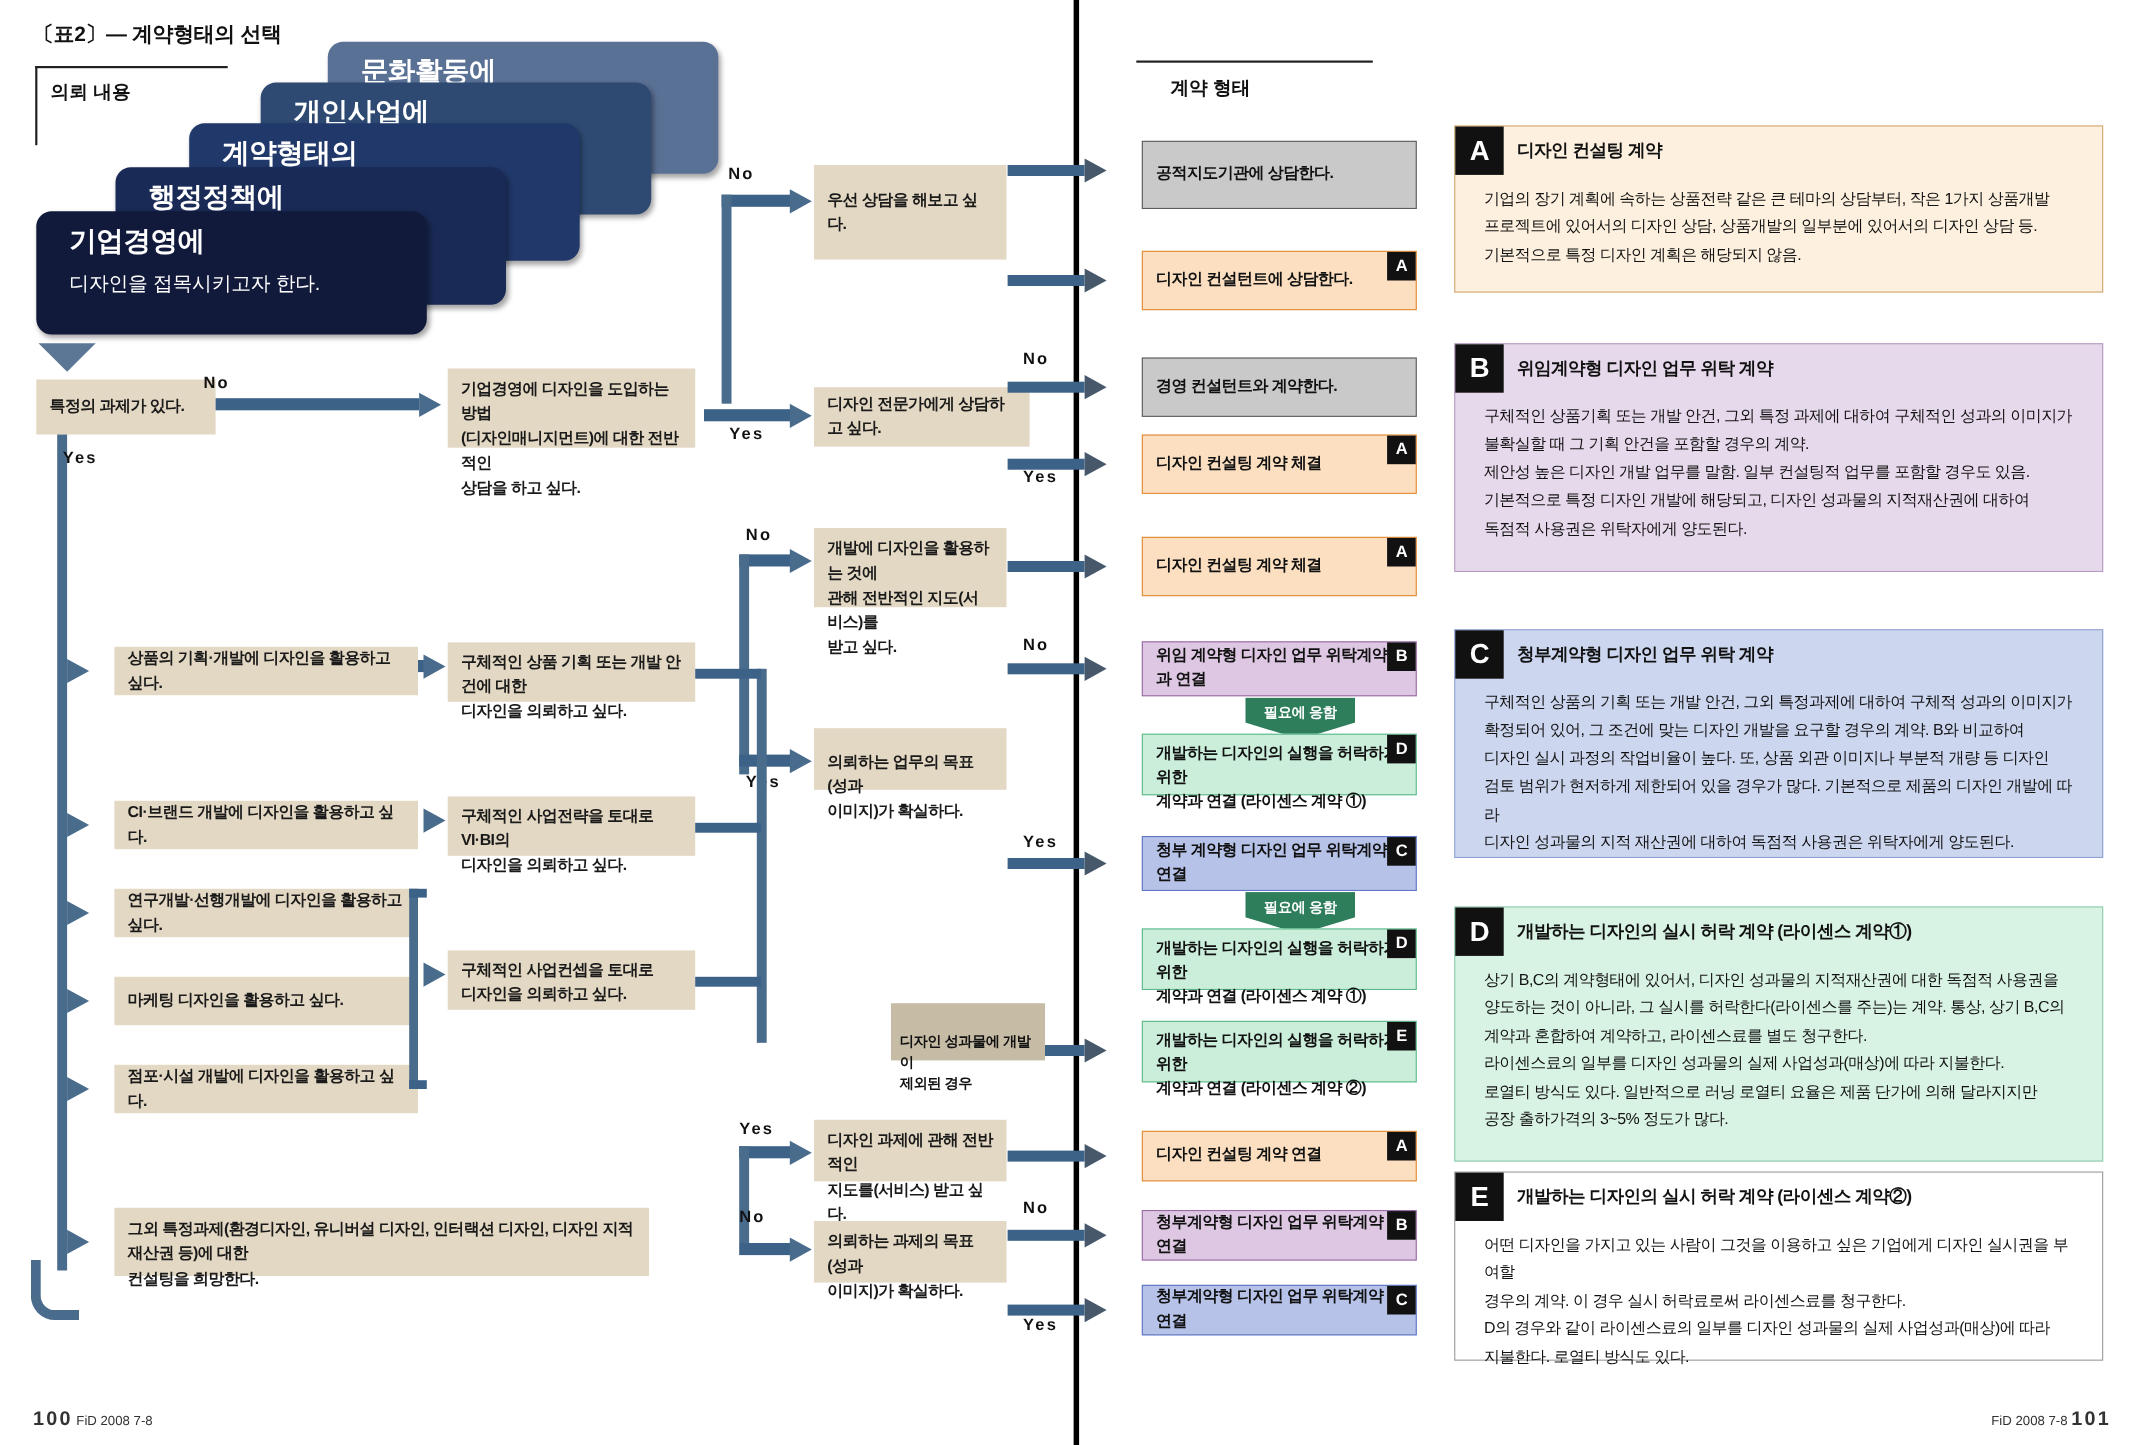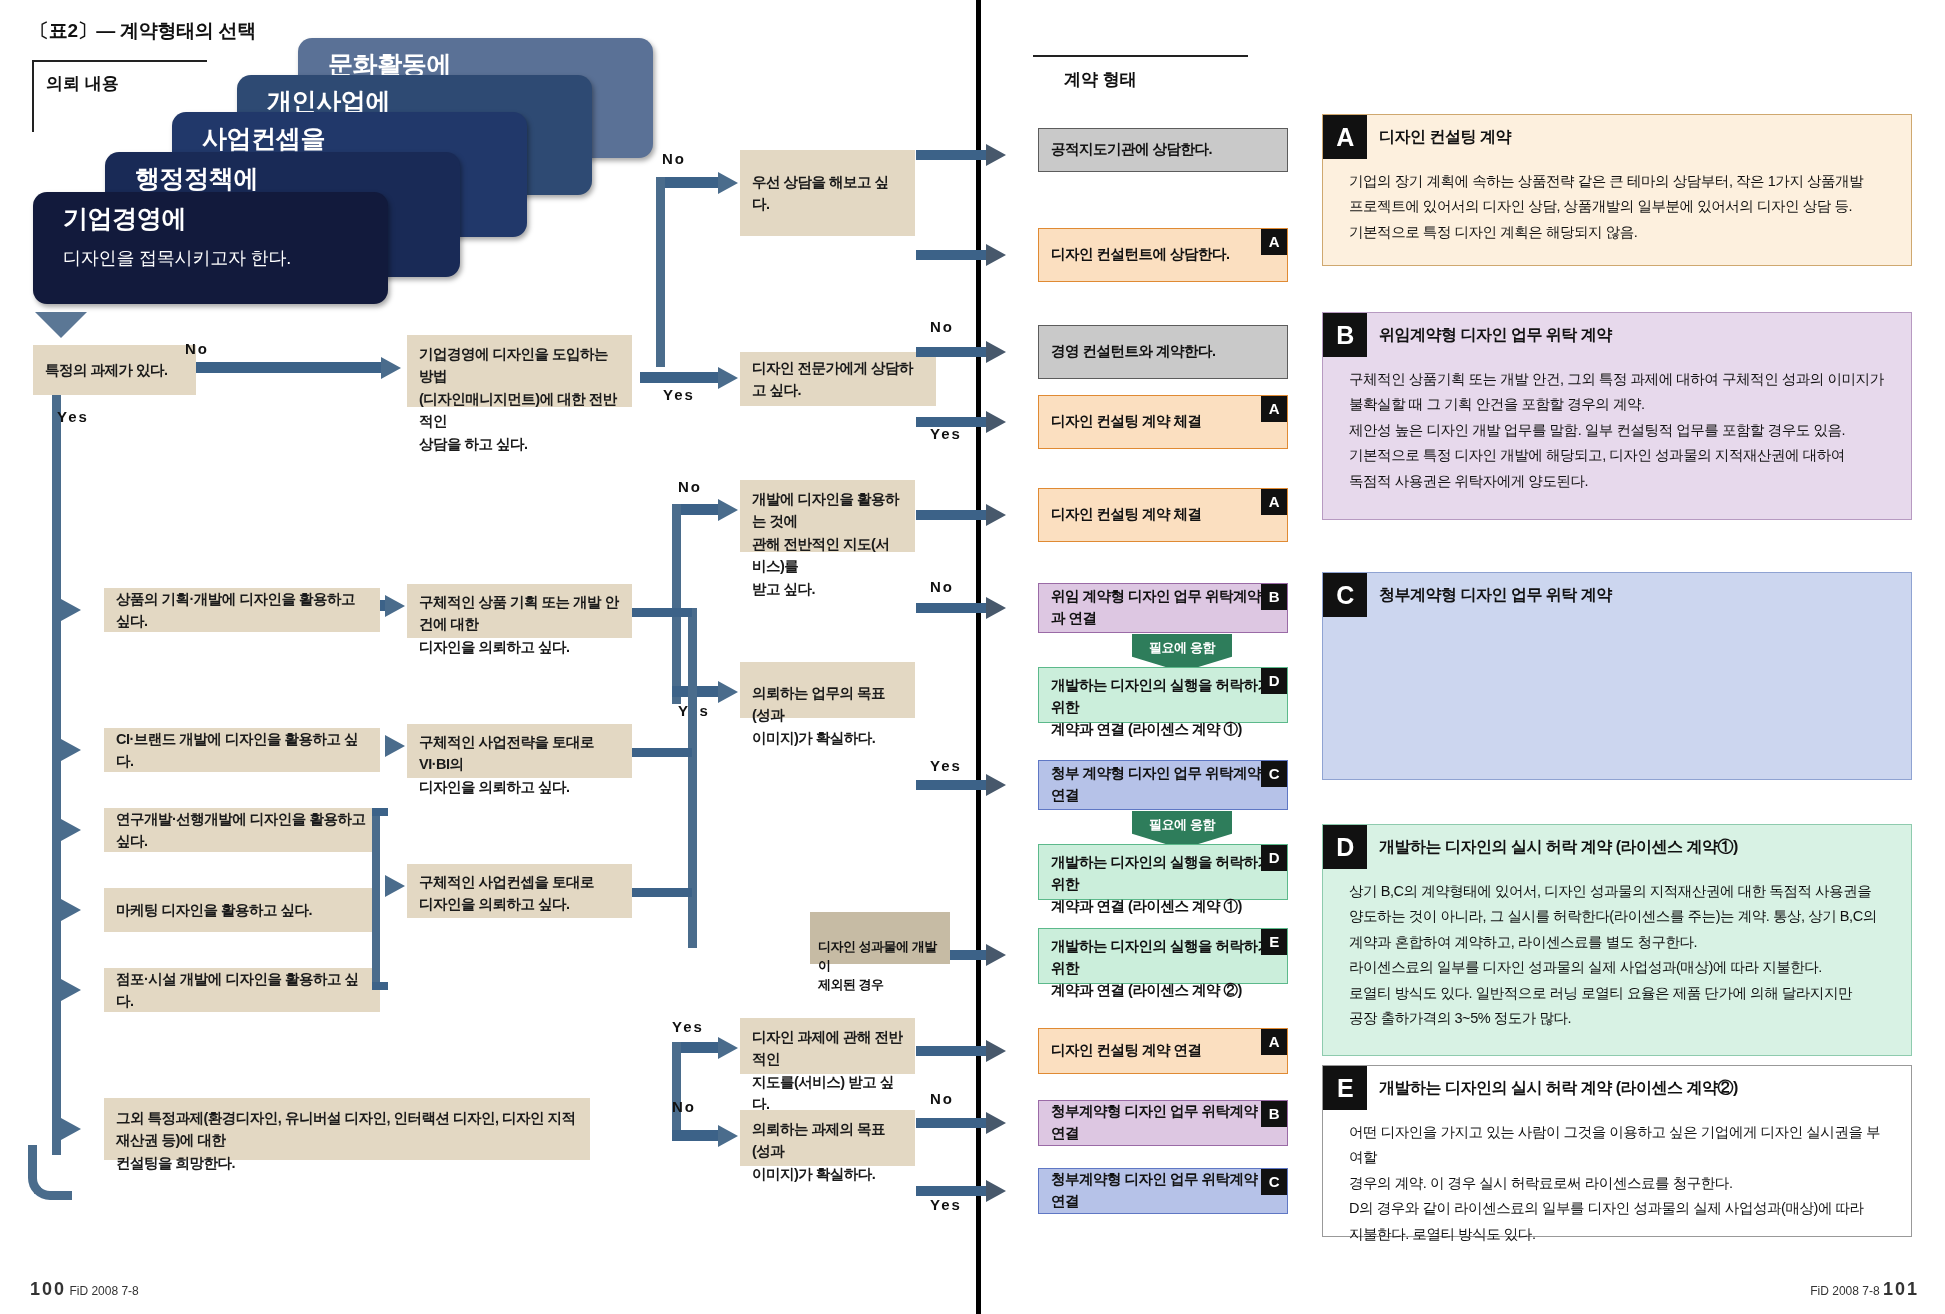--- a/index.html
+++ b/index.html
@@ -173,21 +173,21 @@
   <div class="abs" style="left:1033px; top:55px; width:215px; border-top:2px solid #222;"></div>
   <div class="abs" style="left:1038px; top:68px; font-size:17px; font-weight:bold;margin-left:26px;">계약 형태</div>
 
   <div class="abs card" style="left:298px; top:38px; width:355px; height:120px; background:#5a7196;">
     <div class="l1">문화활동에</div>
   </div>
   <div class="abs card" style="left:237px; top:75px; width:355px; height:120px; background:#2e4a73;">
     <div class="l1">개인사업에</div>
   </div>
   <div class="abs card" style="left:172px; top:112px; width:355px; height:125px; background:#21386a;">
-    <div class="l1">사업컨셉을</div>
+    <div class="l1">계약형태의</div>
   </div>
   <div class="abs card" style="left:105px; top:152px; width:355px; height:125px; background:#192a56;">
     <div class="l1">행정정책에</div>
   </div>
   <div class="abs card" style="left:33px; top:192px; width:355px; height:112px; background:#121a3c;">
     <div class="l1">기업경영에</div>
     <div class="l2">디자인을 접목시키고자 한다.</div>
   </div>
 
   <div class="arrow-d" style="left:35px; top:312px;"></div>
@@ -320,21 +320,21 @@
   <div class="yn" style="left:672px; top:1098px;">No</div>
 
   <div class="abs" style="left:810px; top:912px; width:140px; height:52px; background:#c6bba4; font-size:13px; font-weight:bold;
               letter-spacing:-.5px; line-height:1.45; padding:7px 8px; white-space:pre-line;">
     <span>디자인 성과물에 개발이
 제외된 경우</span>
   </div>
 
   <div class="divider"></div>
 
-  <div class="rbox gray" style="left:1038px; top:128px; width:250px; height:44px;">
+  <div class="rbox gray" style="left:1038px; top:128px; width:250px; height:62px;">
     <span>공적지도기관에 상담한다.</span>
   </div>
   <div class="rbox orange" style="left:1038px; top:228px; width:250px; height:54px;">
     <span>디자인 컨설턴트에 상담한다.</span>
     <span class="badge">A</span>
   </div>
   <div class="rbox gray" style="left:1038px; top:325px; width:250px; height:54px;">
     <span>경영 컨설턴트와 계약한다.</span>
   </div>
   <div class="rbox orange" style="left:1038px; top:395px; width:250px; height:54px;">
@@ -439,20 +439,25 @@
 제안성 높은 디자인 개발 업무를 말함. 일부 컨설팅적 업무를 포함할 경우도 있음.
 기본적으로 특정 디자인 개발에 해당되고, 디자인 성과물의 지적재산권에 대하여
 독점적 사용권은 위탁자에게 양도된다.</div>
   </div>
 
   <div class="legend blue" style="left:1322px; top:572px; width:590px; height:208px;">
     <div class="legend-head">
       <span class="legend-letter">C</span>
       <span>청부계약형 디자인 업무 위탁 계약</span>
     </div>
+    <div class="legend-body" style="white-space:pre-line;">구체적인 상품의 기획 또는 개발 안건, 그외 특정과제에 대하여 구체적 성과의 이미지가
+확정되어 있어, 그 조건에 맞는 디자인 개발을 요구할 경우의 계약. B와 비교하여
+디자인 실시 과정의 작업비율이 높다. 또, 상품 외관 이미지나 부분적 개량 등 디자인
+검토 범위가 현저하게 제한되어 있을 경우가 많다. 기본적으로 제품의 디자인 개발에 따라
+디자인 성과물의 지적 재산권에 대하여 독점적 사용권은 위탁자에게 양도된다.</div>
   </div>
 
   <div class="legend green" style="left:1322px; top:824px; width:590px; height:232px;">
     <div class="legend-head">
       <span class="legend-letter">D</span>
       <span>개발하는 디자인의 실시 허락 계약 (라이센스 계약①)</span>
     </div>
     <div class="legend-body" style="white-space:pre-line;">상기 B,C의 계약형태에 있어서, 디자인 성과물의 지적재산권에 대한 독점적 사용권을
 양도하는 것이 아니라, 그 실시를 허락한다(라이센스를 주는)는 계약. 통상, 상기 B,C의
 계약과 혼합하여 계약하고, 라이센스료를 별도 청구한다.

